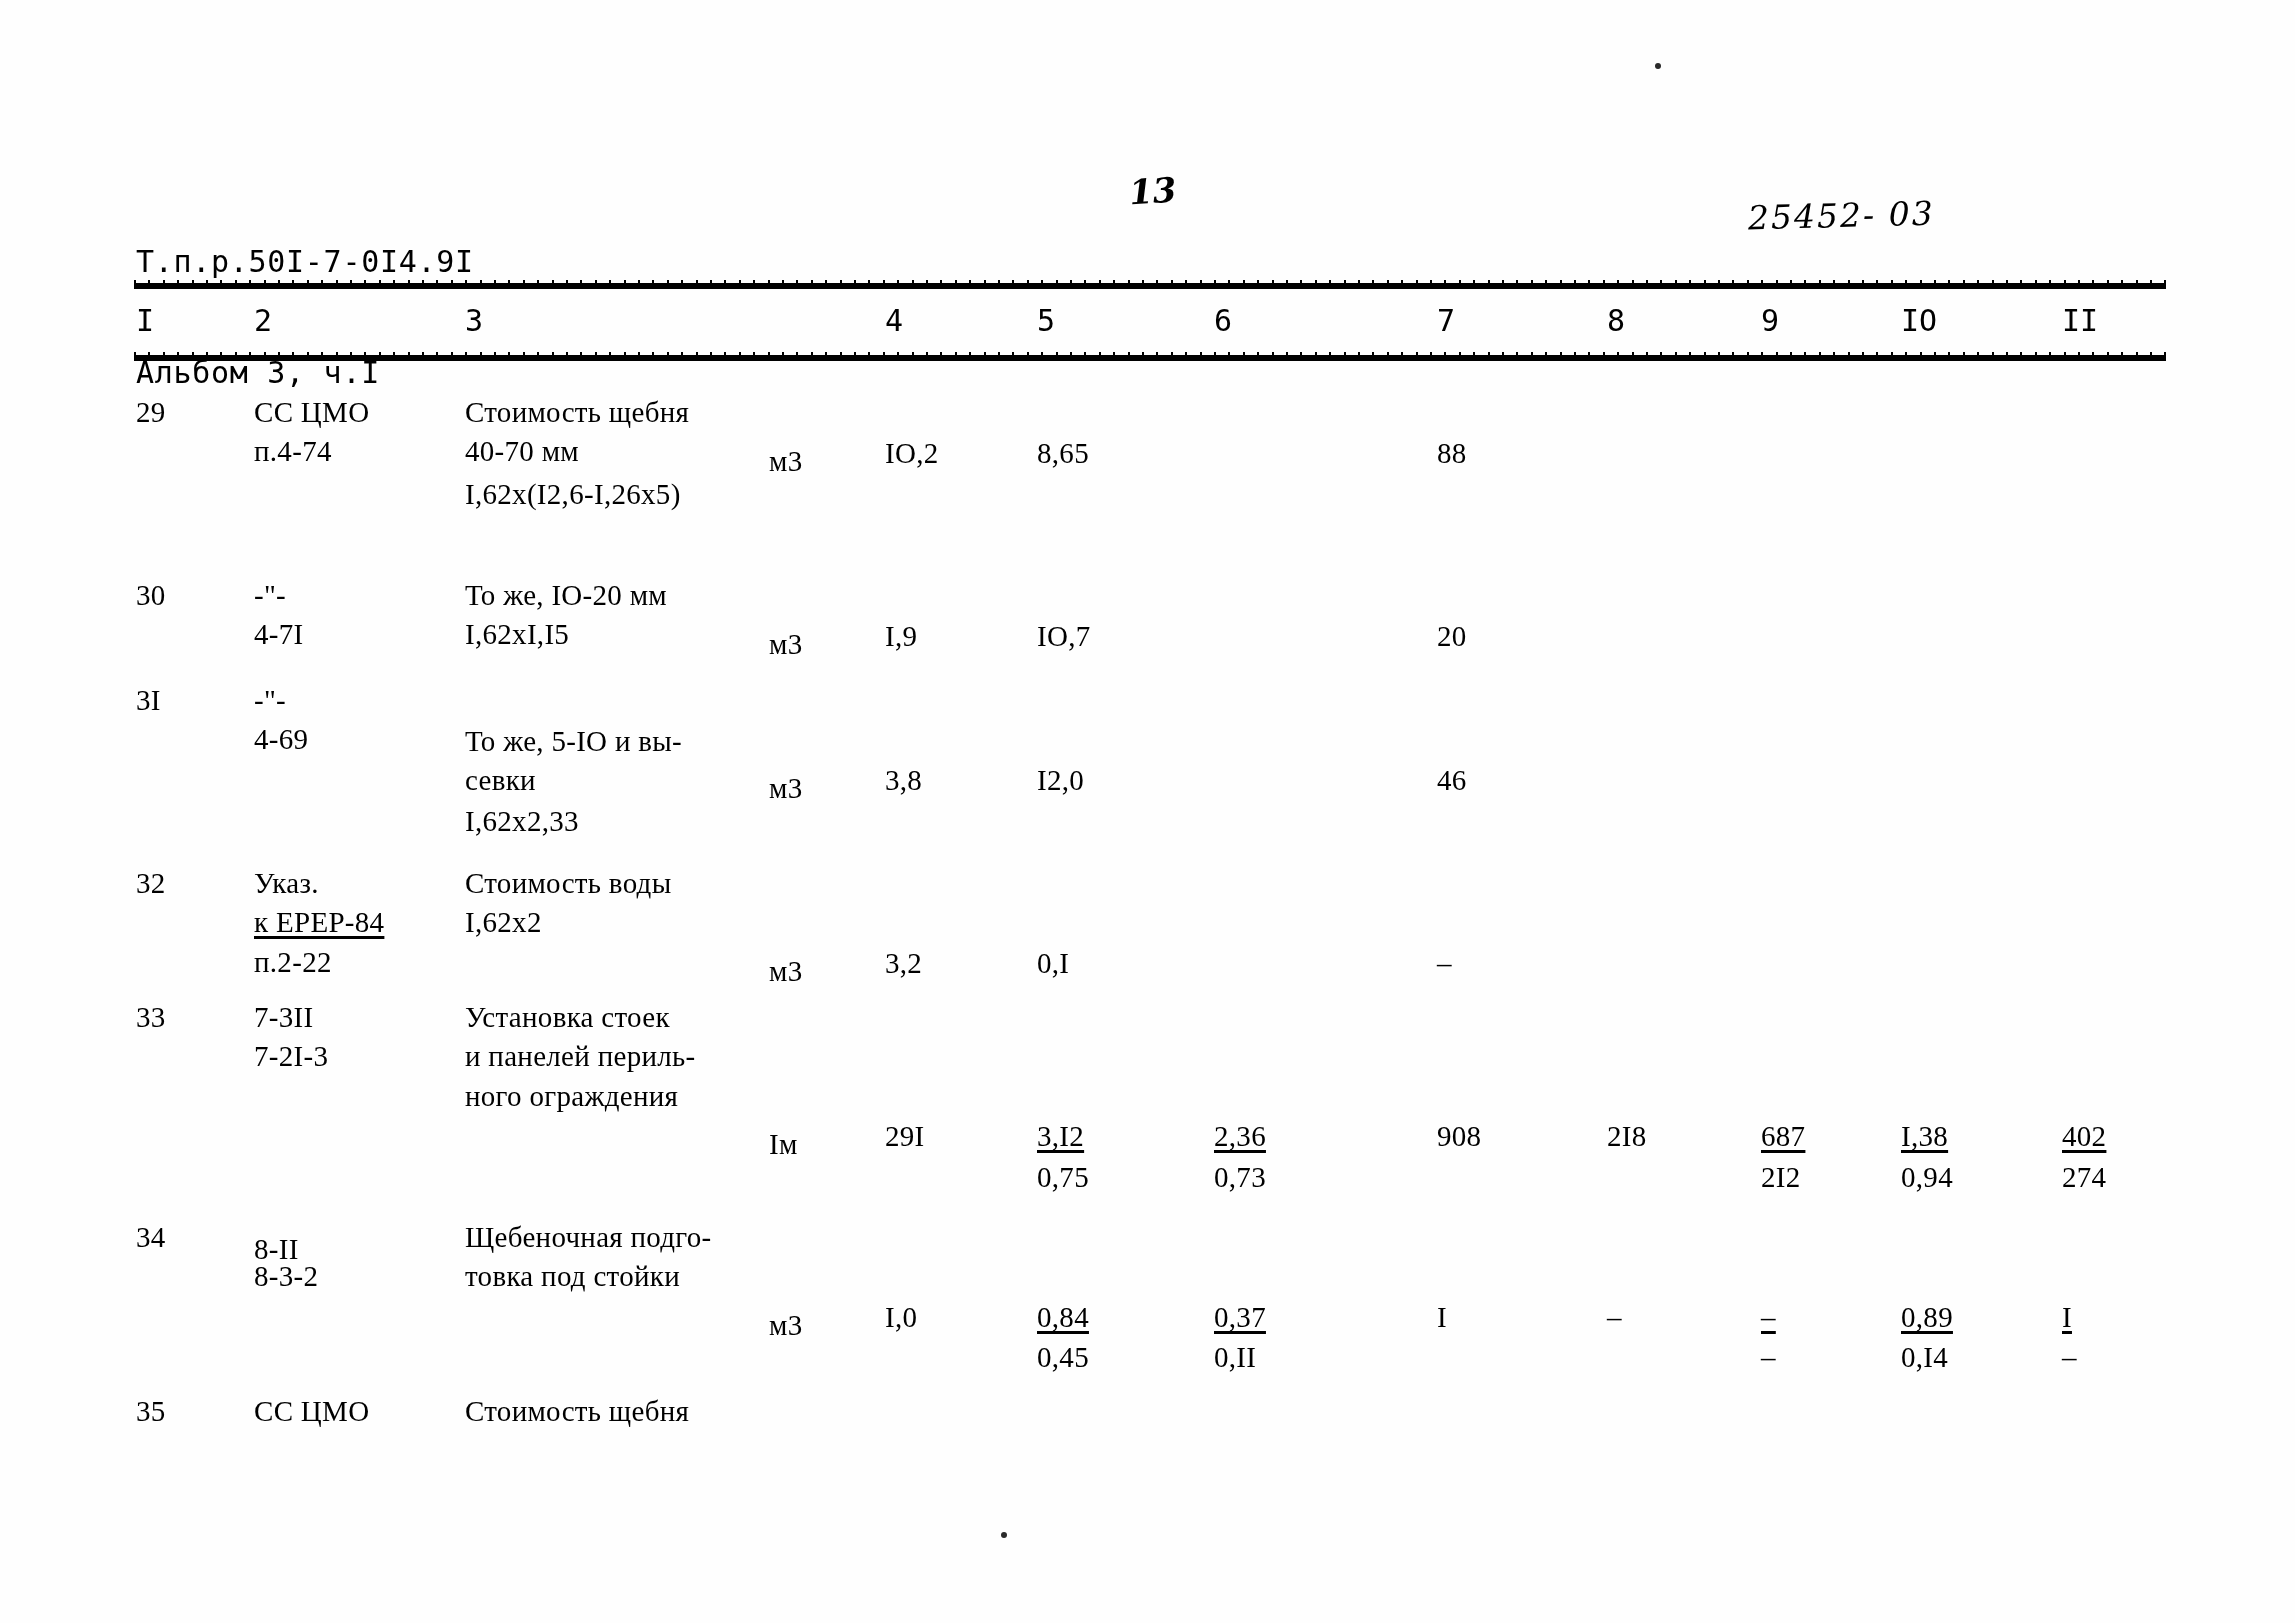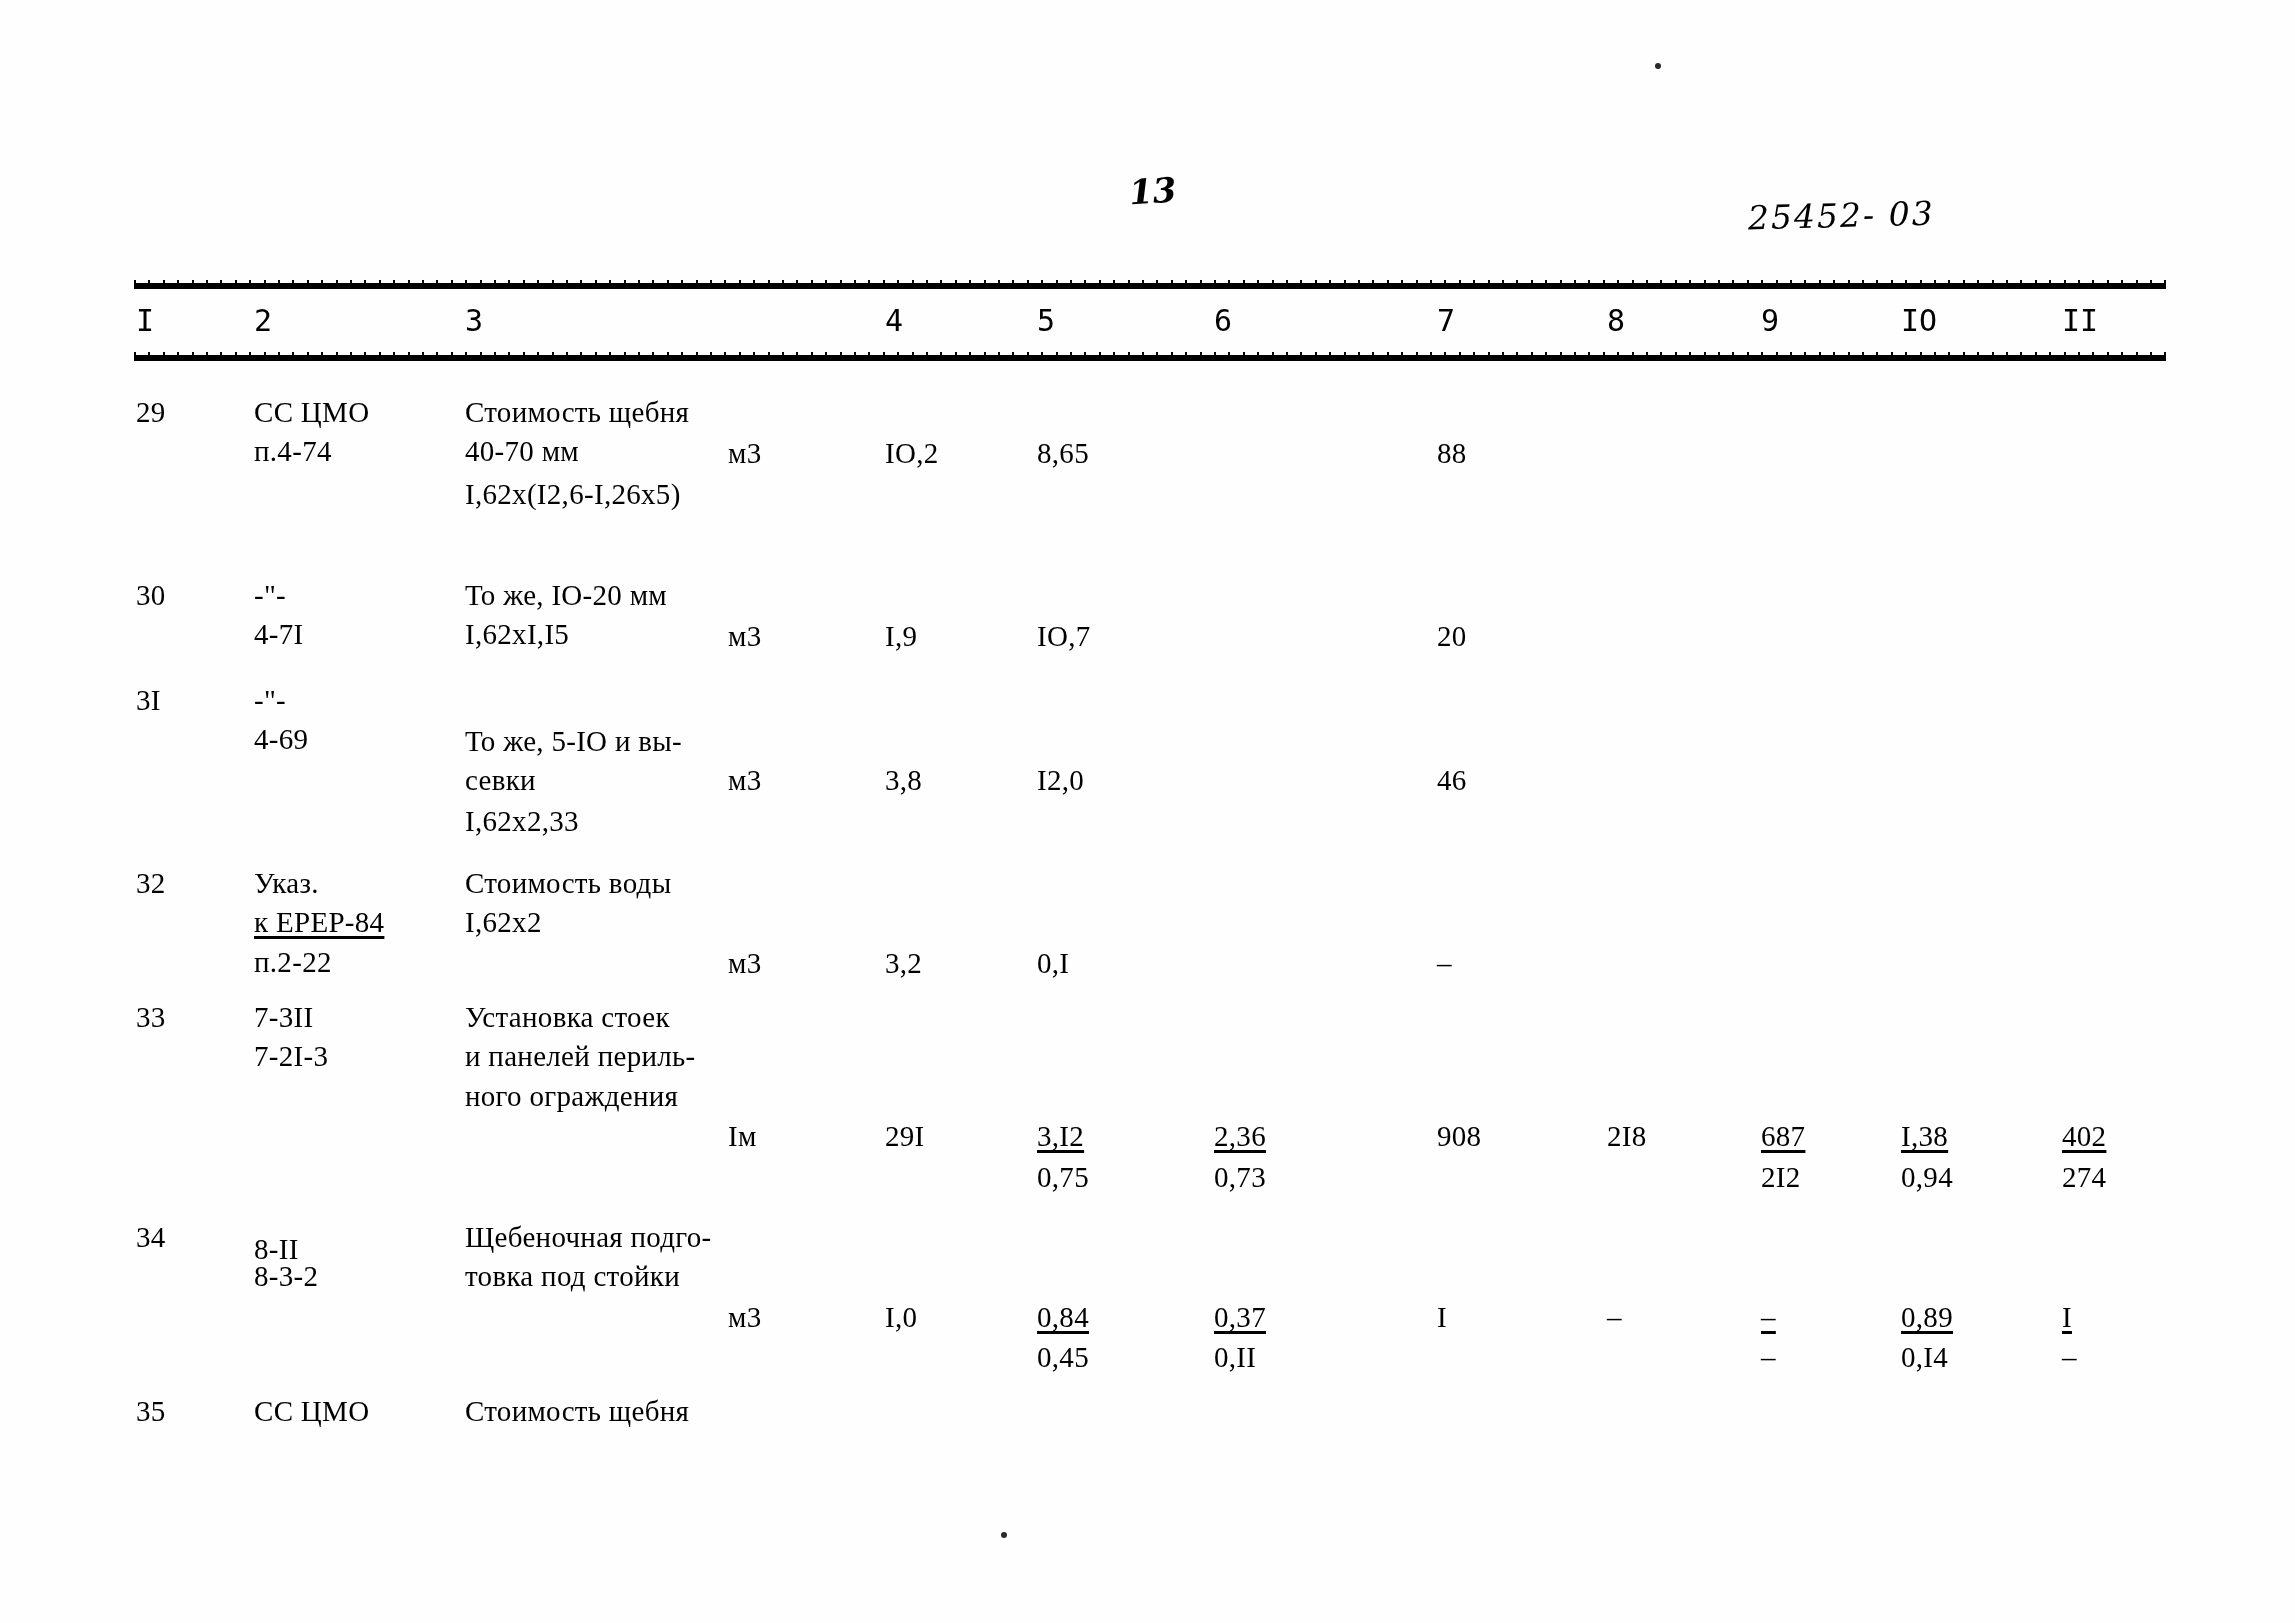--- a/index.html
+++ b/index.html
@@ -110,21 +110,21 @@
   .cell.u {
     text-decoration: underline;
     text-underline-offset: 3.9px;
     text-decoration-thickness: 3.3px;
   }
 
   
   .c1  { left: 136px; }
   .c2  { left: 254px; }
   .c3  { left: 465px; }
-  .cU  { left: 728px; }   
+  .cU  { left: 769px; margin-top: 8px; }   
   .c4  { left: 885px; }
   .c5  { left: 1037px; }
   .c6  { left: 1214px; }
   .c7  { left: 1437px; }
   .c8  { left: 1607px; }
   .c9  { left: 1761px; }
   .c10 { left: 1901px; }
   .c11 { left: 2062px; }
 
   .dot {
@@ -138,20 +138,24 @@
   .dot-bottom { left: 1001px; top: 1532px; }
 </style>
 </head>
 <body>
 
 <div class="page">
 
   <div class="dot dot-top"></div>
   <div class="dot dot-bottom"></div>
 
+  <div class="doc-head">
+    <div>Т.п.р.50I-7-0I4.9I</div>
+    <div>Альбом 3, ч.I</div>
+  </div>
 
   <div class="page-number">13</div>
   <div class="archive-stamp">25452- 03</div>
 
   <div class="rule rule-top"></div>
   <div class="rule rule-bottom"></div>
 
   <div class="col-head c1">I</div>
   <div class="col-head c2">2</div>
   <div class="col-head c3">3</div>

